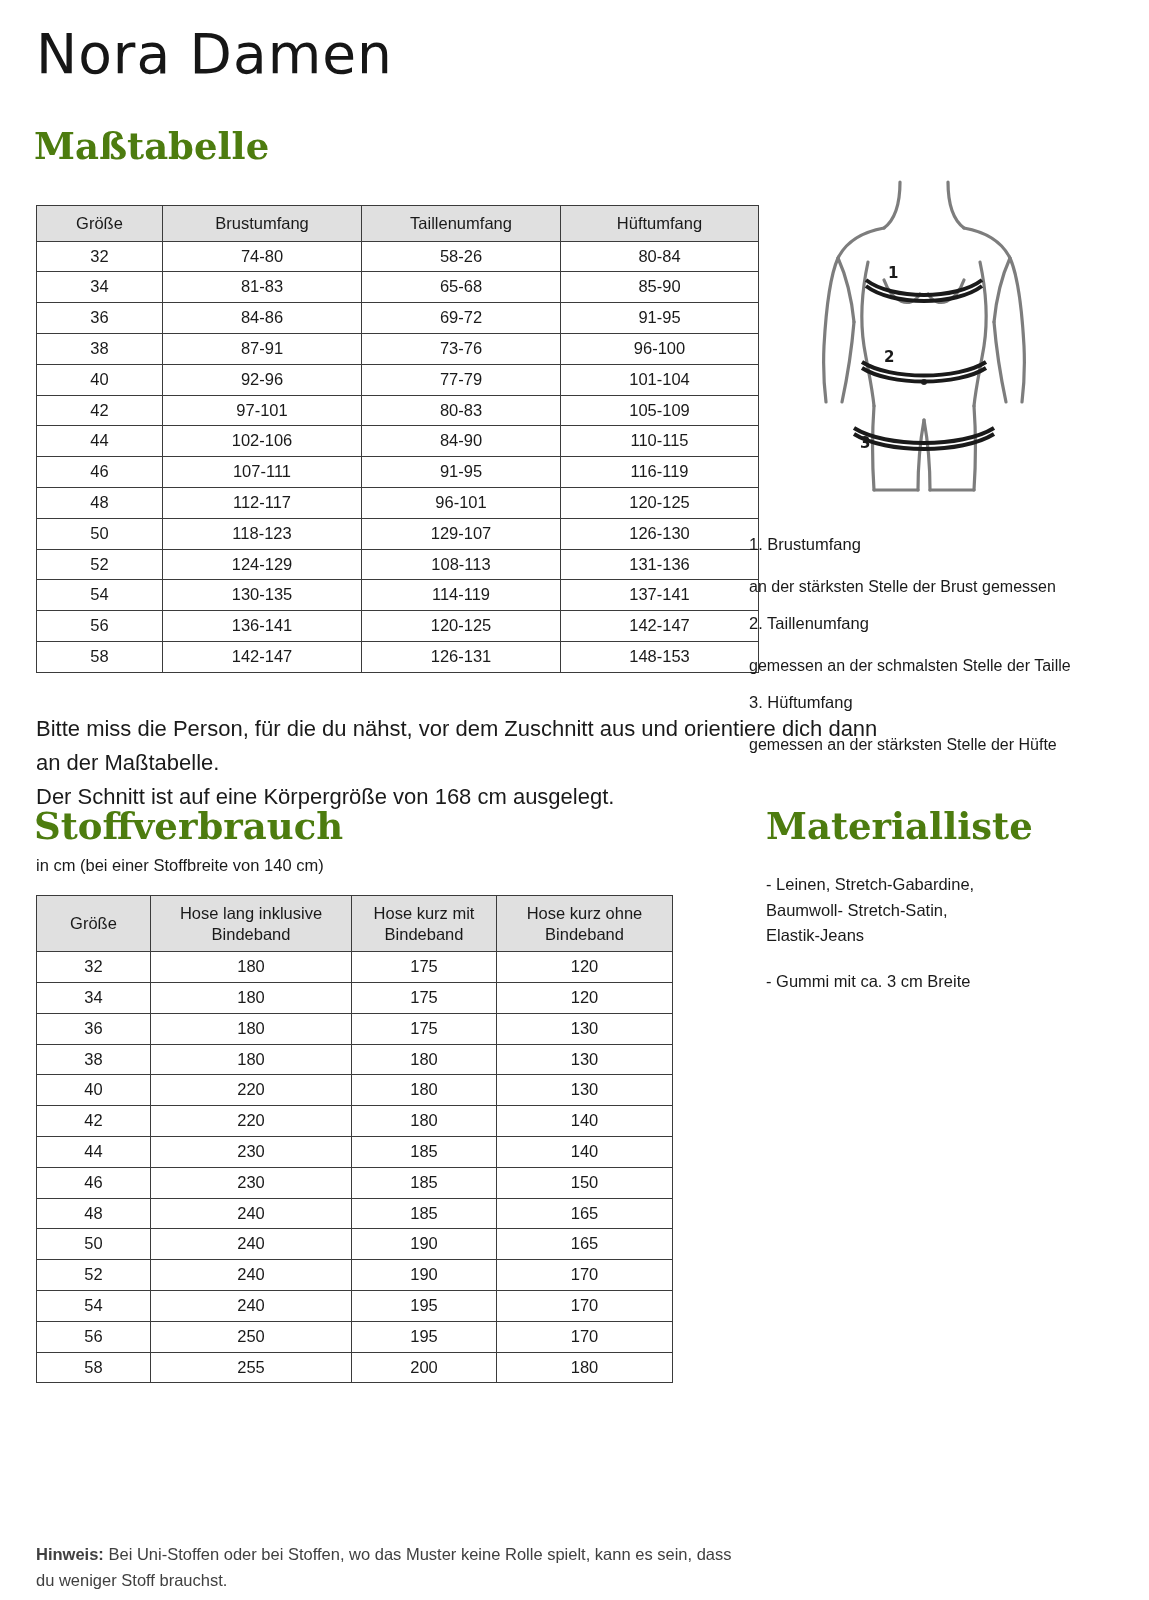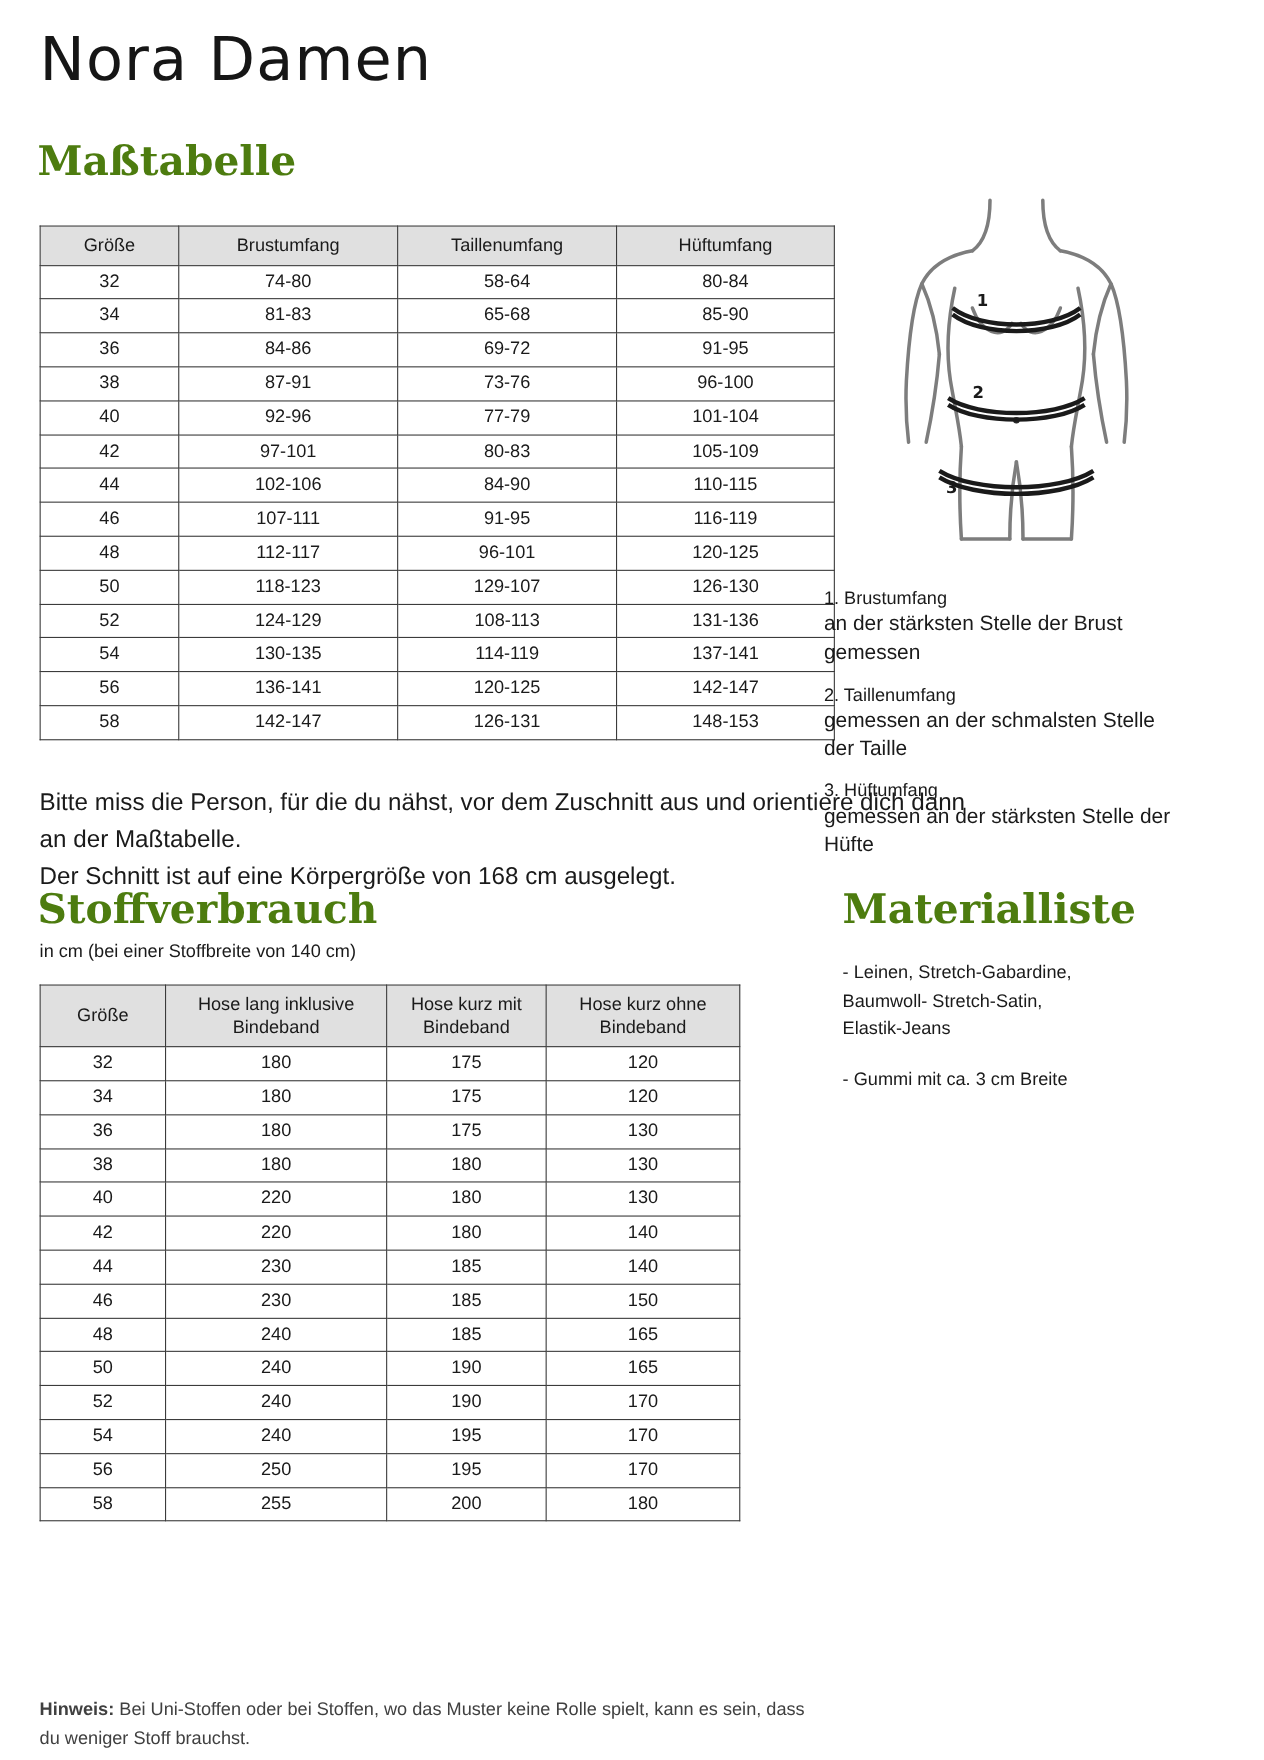--- a/index.html
+++ b/index.html
@@ -111,23 +111,24 @@
     top: 533px;
     width: 330px;
   }
   .legend .item { margin-bottom: 14px; }
   .legend .item-title {
     font-size: 16.5px;
     color: #1a1a1a;
     line-height: 1.35;
   }
   .legend .item-desc {
-    font-size: 19px;
+    font-size: 16px;
     color: #1a1a1a;
     line-height: 1.35;
+    margin-top: 21px;
   }
 
   
   .measure-note {
     position: absolute;
     left: 36px;
     top: 712px;
     width: 860px;
     font-size: 22px;
     line-height: 1.55;
@@ -174,21 +175,21 @@
         <th class="c0">Größe</th>
         <th class="c1">Brustumfang</th>
         <th class="c2">Taillenumfang</th>
         <th class="c3">Hüftumfang</th>
       </tr>
     </thead>
     <tbody id="size-table-body">
         <tr>
           <td class="c0">32</td>
           <td class="c1">74-80</td>
-          <td class="c2">58-64</td>
+          <td class="c2">58-26</td>
           <td class="c3">80-84</td>
         </tr>
         <tr>
           <td class="c0">34</td>
           <td class="c1">81-83</td>
           <td class="c2">65-68</td>
           <td class="c3">85-90</td>
         </tr>
         <tr>
           <td class="c0">36</td>

